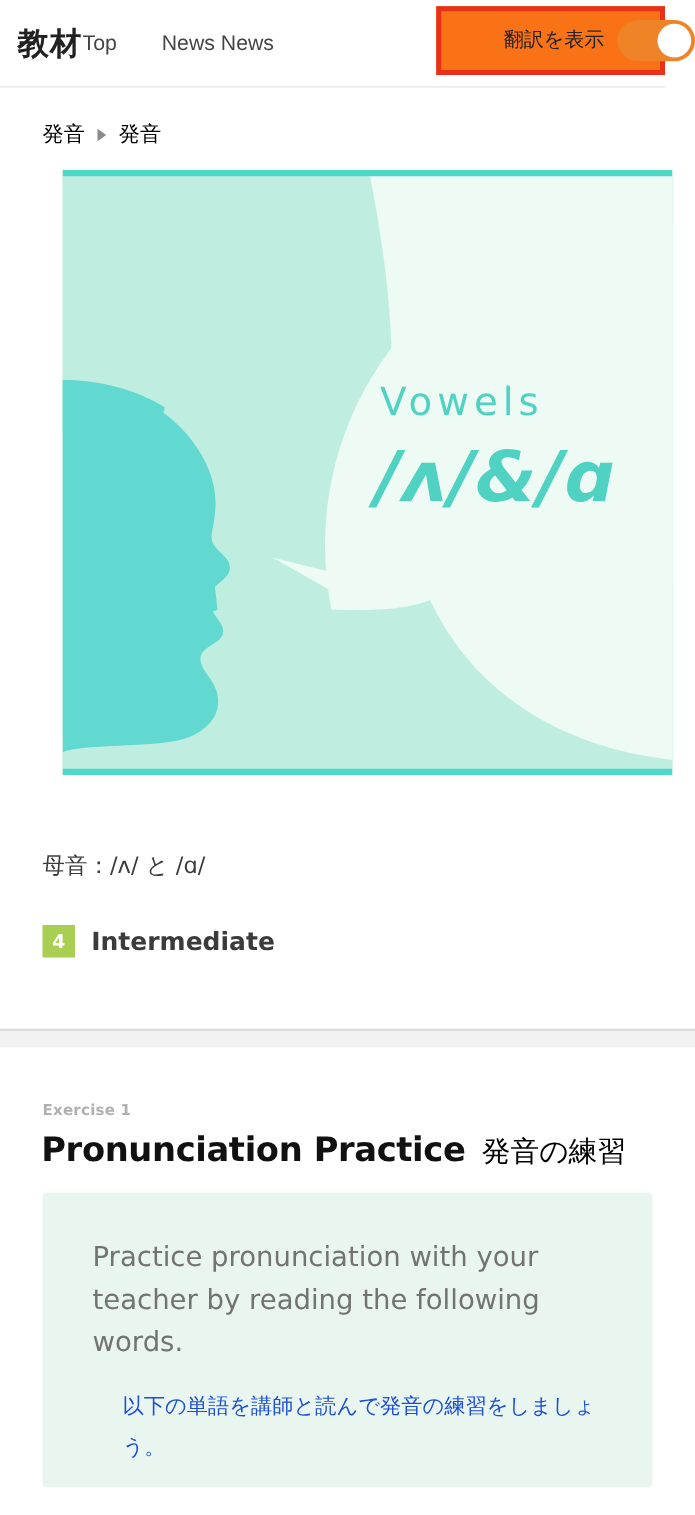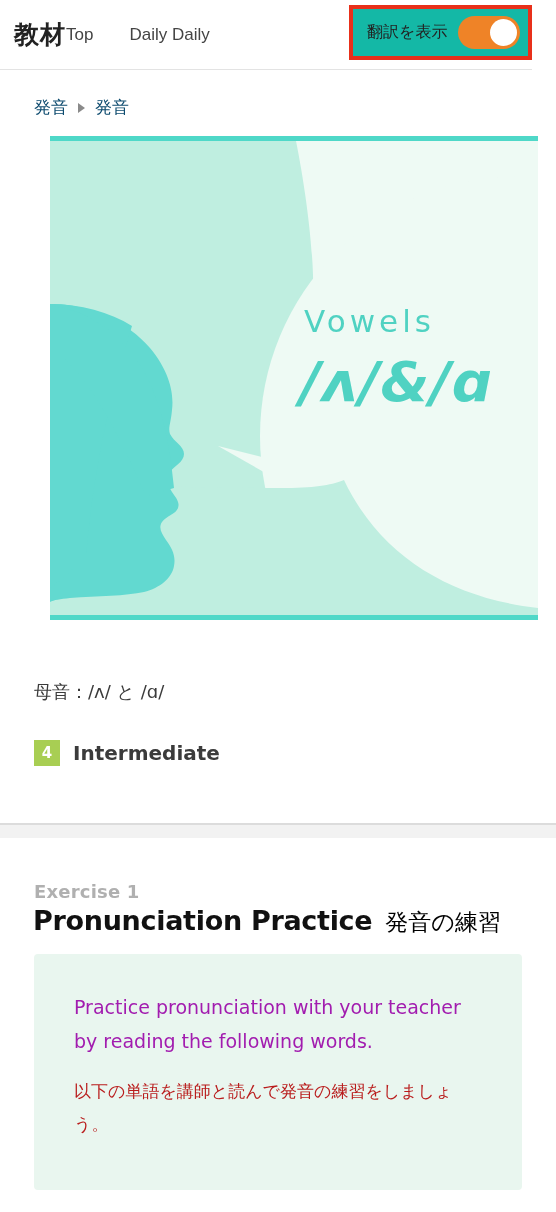--- a/index.html
+++ b/index.html
@@ -29,22 +29,22 @@
     font-size:17px; color:#444; text-decoration:none;
     margin-right:36px; white-space:nowrap;
   }
   .navlink:last-child{ margin-right:0; }
 
   
   .toggle-wrap{
     position:absolute; right:0; top:5px;
     width:183px; height:55px;
     border:4px solid #e8301a;
-    background:#14b8a6;
-    display:flex; align-items:center; justify-content:flex-start;
+    background:#f97316;
+    display:flex; align-items:center; justify-content:flex-start;padding-left:36px;
   }
   .toggle-label{
     font-size:16px; color:#222; margin-left:14px; white-space:nowrap;
     font-family:"DejaVu Sans","Liberation Sans",sans-serif;
   }
   .switch{
     position:relative; width:62px; height:33px;
     border-radius:17px; background:#ef8327; margin-left:11px;
     flex:0 0 auto;
   }
@@ -54,21 +54,21 @@
     background:#ffffff;
   }
 
   
   .breadcrumb{
     position:absolute; left:34px; top:96px;
     display:flex; align-items:center; gap:10px;
     font-size:17px; color:#8a8a8a;
     font-family:"DejaVu Sans","Liberation Sans",sans-serif;
   }
-  .crumb{ color:#0c4a6e; }
+  .crumb{ color:#000000; }
   .crumb-sep{
     width:0;height:0;
     border-left:7px solid #8a8a8a;
     border-top:5px solid transparent;
     border-bottom:5px solid transparent;
     display:inline-block;
   }
 
   
   .hero{
@@ -111,21 +111,21 @@
     background:#dcdcdc;
   }
   .divider-band{
     position:absolute; left:0; top:825px; width:556px; height:13px;
     background:#f2f2f2;
   }
 
   
   .ex-label{
     position:absolute; left:34px; top:881px;
-    font-size:18px; font-weight:bold; color:#b0b0b0;
+    font-size:12px; font-weight:bold; color:#b0b0b0;
     letter-spacing:0.2px;
     font-family:"DejaVu Sans","Liberation Sans",sans-serif;
   }
   .ex-title{
     position:absolute; left:33px; top:905px;
     display:flex; align-items:baseline; gap:13px;
     white-space:nowrap;
   }
   .ex-title-en{
     font-size:27px; font-weight:bold; color:#111;
@@ -137,40 +137,41 @@
     font-family:"DejaVu Sans","Liberation Sans",sans-serif;
   }
 
   .instr-box{
     position:absolute; left:34px; top:954px;
     width:488px; height:236px;
     background:#e9f6ef; border-radius:4px;
     padding:36px 40px 0 40px;
   }
   .instr-en{
-    font-size:19px; line-height:34px; color:#a21caf;
+    font-size:22px; line-height:34px; color:#737373;
     font-family:"DejaVu Sans","Liberation Sans",sans-serif;
   }
   .instr-ja{
     margin-top:17px;
-    font-size:17px; line-height:33px; color:#b91c1c;
-    font-family:"DejaVu Sans","Liberation Sans",sans-serif;
+    font-size:17px; line-height:33px; color:#1d4ed8;
+    font-family:"DejaVu Sans","Liberation Sans",sans-serif;
+    margin-left:24px;
   }
 </style>
 </head>
 <body>
 
 <div class="page">
 
   <div class="header">
     <div class="brand">教材</div>
 
     <nav class="navlinks">
       <a class="navlink" href="#">Top</a>
-      <a class="navlink" href="#">Daily Daily</a>
+      <a class="navlink" href="#">News News</a>
     </nav>
 
     <div class="toggle-wrap">
       <span class="toggle-label">翻訳を表示</span>
       <div class="switch">
         <div class="knob"></div>
       </div>
     </div>
   </div>
 

